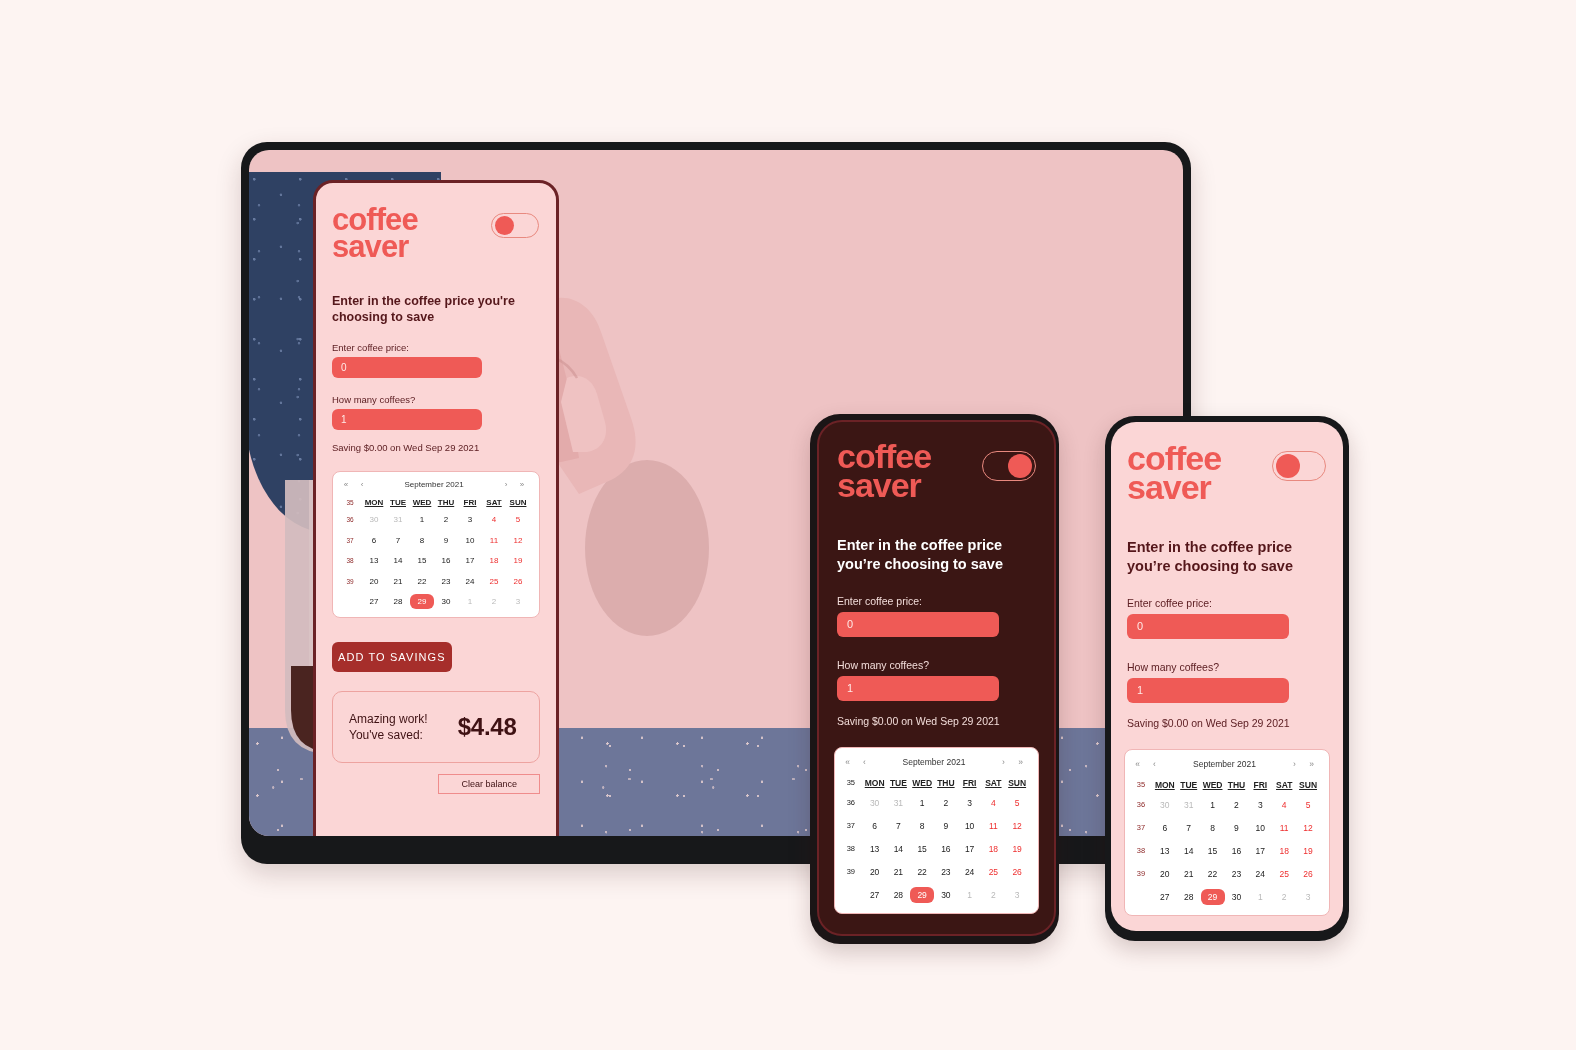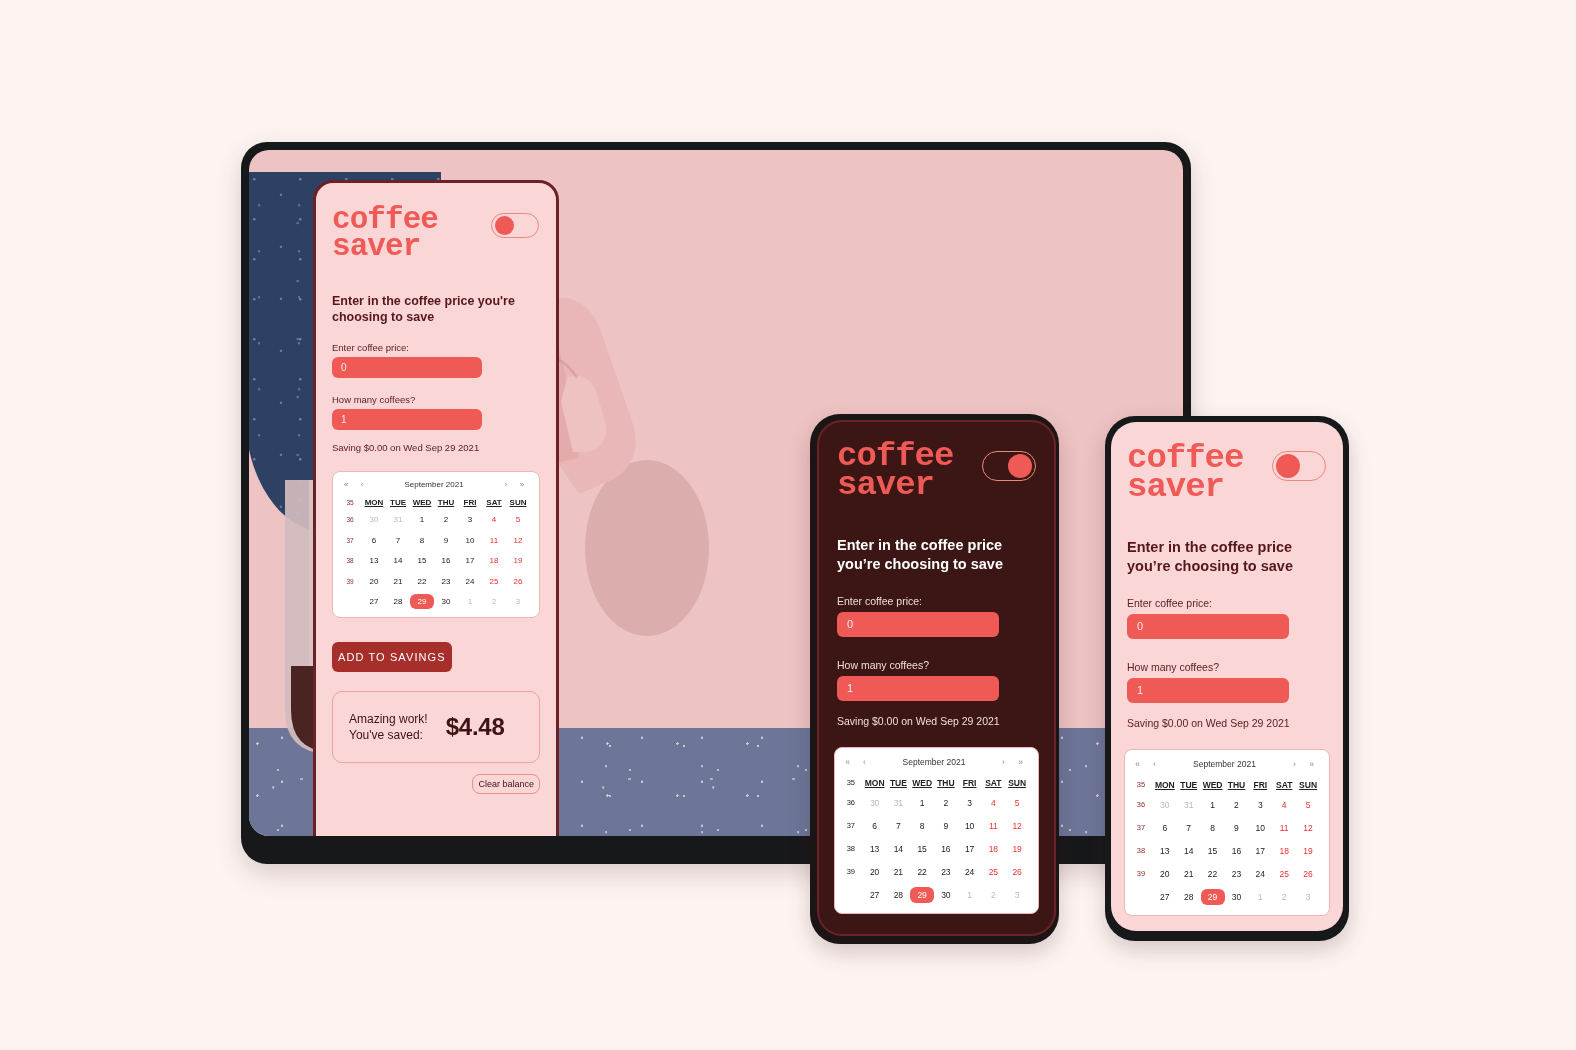--- a/index.html
+++ b/index.html
@@ -62,21 +62,21 @@
 
   
   .card{
     position:absolute;border-radius:22px;overflow:hidden;
   }
   .card.light{background:#fbd6d6;border:3px solid #6b2226;}
   .card.dark{background:#3b1614;border:3px solid #6b2226;}
 
   .brand{
     font-weight:800;letter-spacing:-.03em;line-height:.86;
-    color:#ef5a56;font-family:Liberation Mono, monospace;
+    color:#ef5a56;font-family:Liberation Sans, sans-serif;
   }
   .toggle{
     border:1.6px solid #e8897f;border-radius:999px;
     display:flex;align-items:center;box-sizing:border-box;
   }
   .toggle .knob{background:#ef5a56;border-radius:50%;}
   .toggle.on{justify-content:flex-end;}
   .toggle.off{justify-content:flex-start;}
 
   .headline{font-weight:700;line-height:1.25;}
@@ -131,28 +131,28 @@
   #tablet-card .cal-grid .wk{font-size:6.5px;}
   #tablet-card .cal-grid .d.sel,#tablet-card .cal-grid .d{padding:3px 0;}
   #tablet-card .cta{
     margin:24px 16px 0;height:30px;background:#a62e2b;color:#fff;border:none;
     border-radius:6px;font-size:11px;letter-spacing:.1em;font-weight:400;
     display:flex;align-items:center;justify-content:center;cursor:pointer;
     font-family:"Liberation Sans", sans-serif;
   }
   #tablet-card .balance{
     margin:19px 16px 0;height:72px;border:1.4px solid #eda3a0;border-radius:10px;
-    display:flex;align-items:center;gap:18px;padding:16px 16px;box-sizing:border-box;
+    display:flex;align-items:center;gap:30px;padding:16px 16px;box-sizing:border-box;
   }
   #tablet-card .balance .bl{font-size:12px;color:#3f1214;line-height:1.35;}
   #tablet-card .balance .amt{font-size:24px;font-weight:700;color:#3f1214;letter-spacing:-.01em;}
   #tablet-card .clearwrap{display:flex;justify-content:flex-end;margin:11px 16px 0;}
   #tablet-card .clearbtn{
-    background:#fbd6d6;border:1.3px solid #ef8c8c;border-radius:8px;
-    font-size:9px;color:#3f1214;padding:4px 5px;cursor:pointer;
+    background:#fbd6d6;border:1.3px solid #ef8c8c;border-radius:0;
+    font-size:9px;color:#3f1214;padding:4px 22px;cursor:pointer;
     font-family:"Liberation Sans", sans-serif;
   }
 
   
   .phone-dark-frame{
     position:absolute;left:810px;top:414px;width:249px;height:530px;
     background:#1b1516;border-radius:30px;
     box-shadow:0 9px 22px rgba(60,20,20,.2);
   }
   #phone-dark-card{left:7px;top:6px;width:235px;height:512px;border-radius:25px;border-width:2px;}

